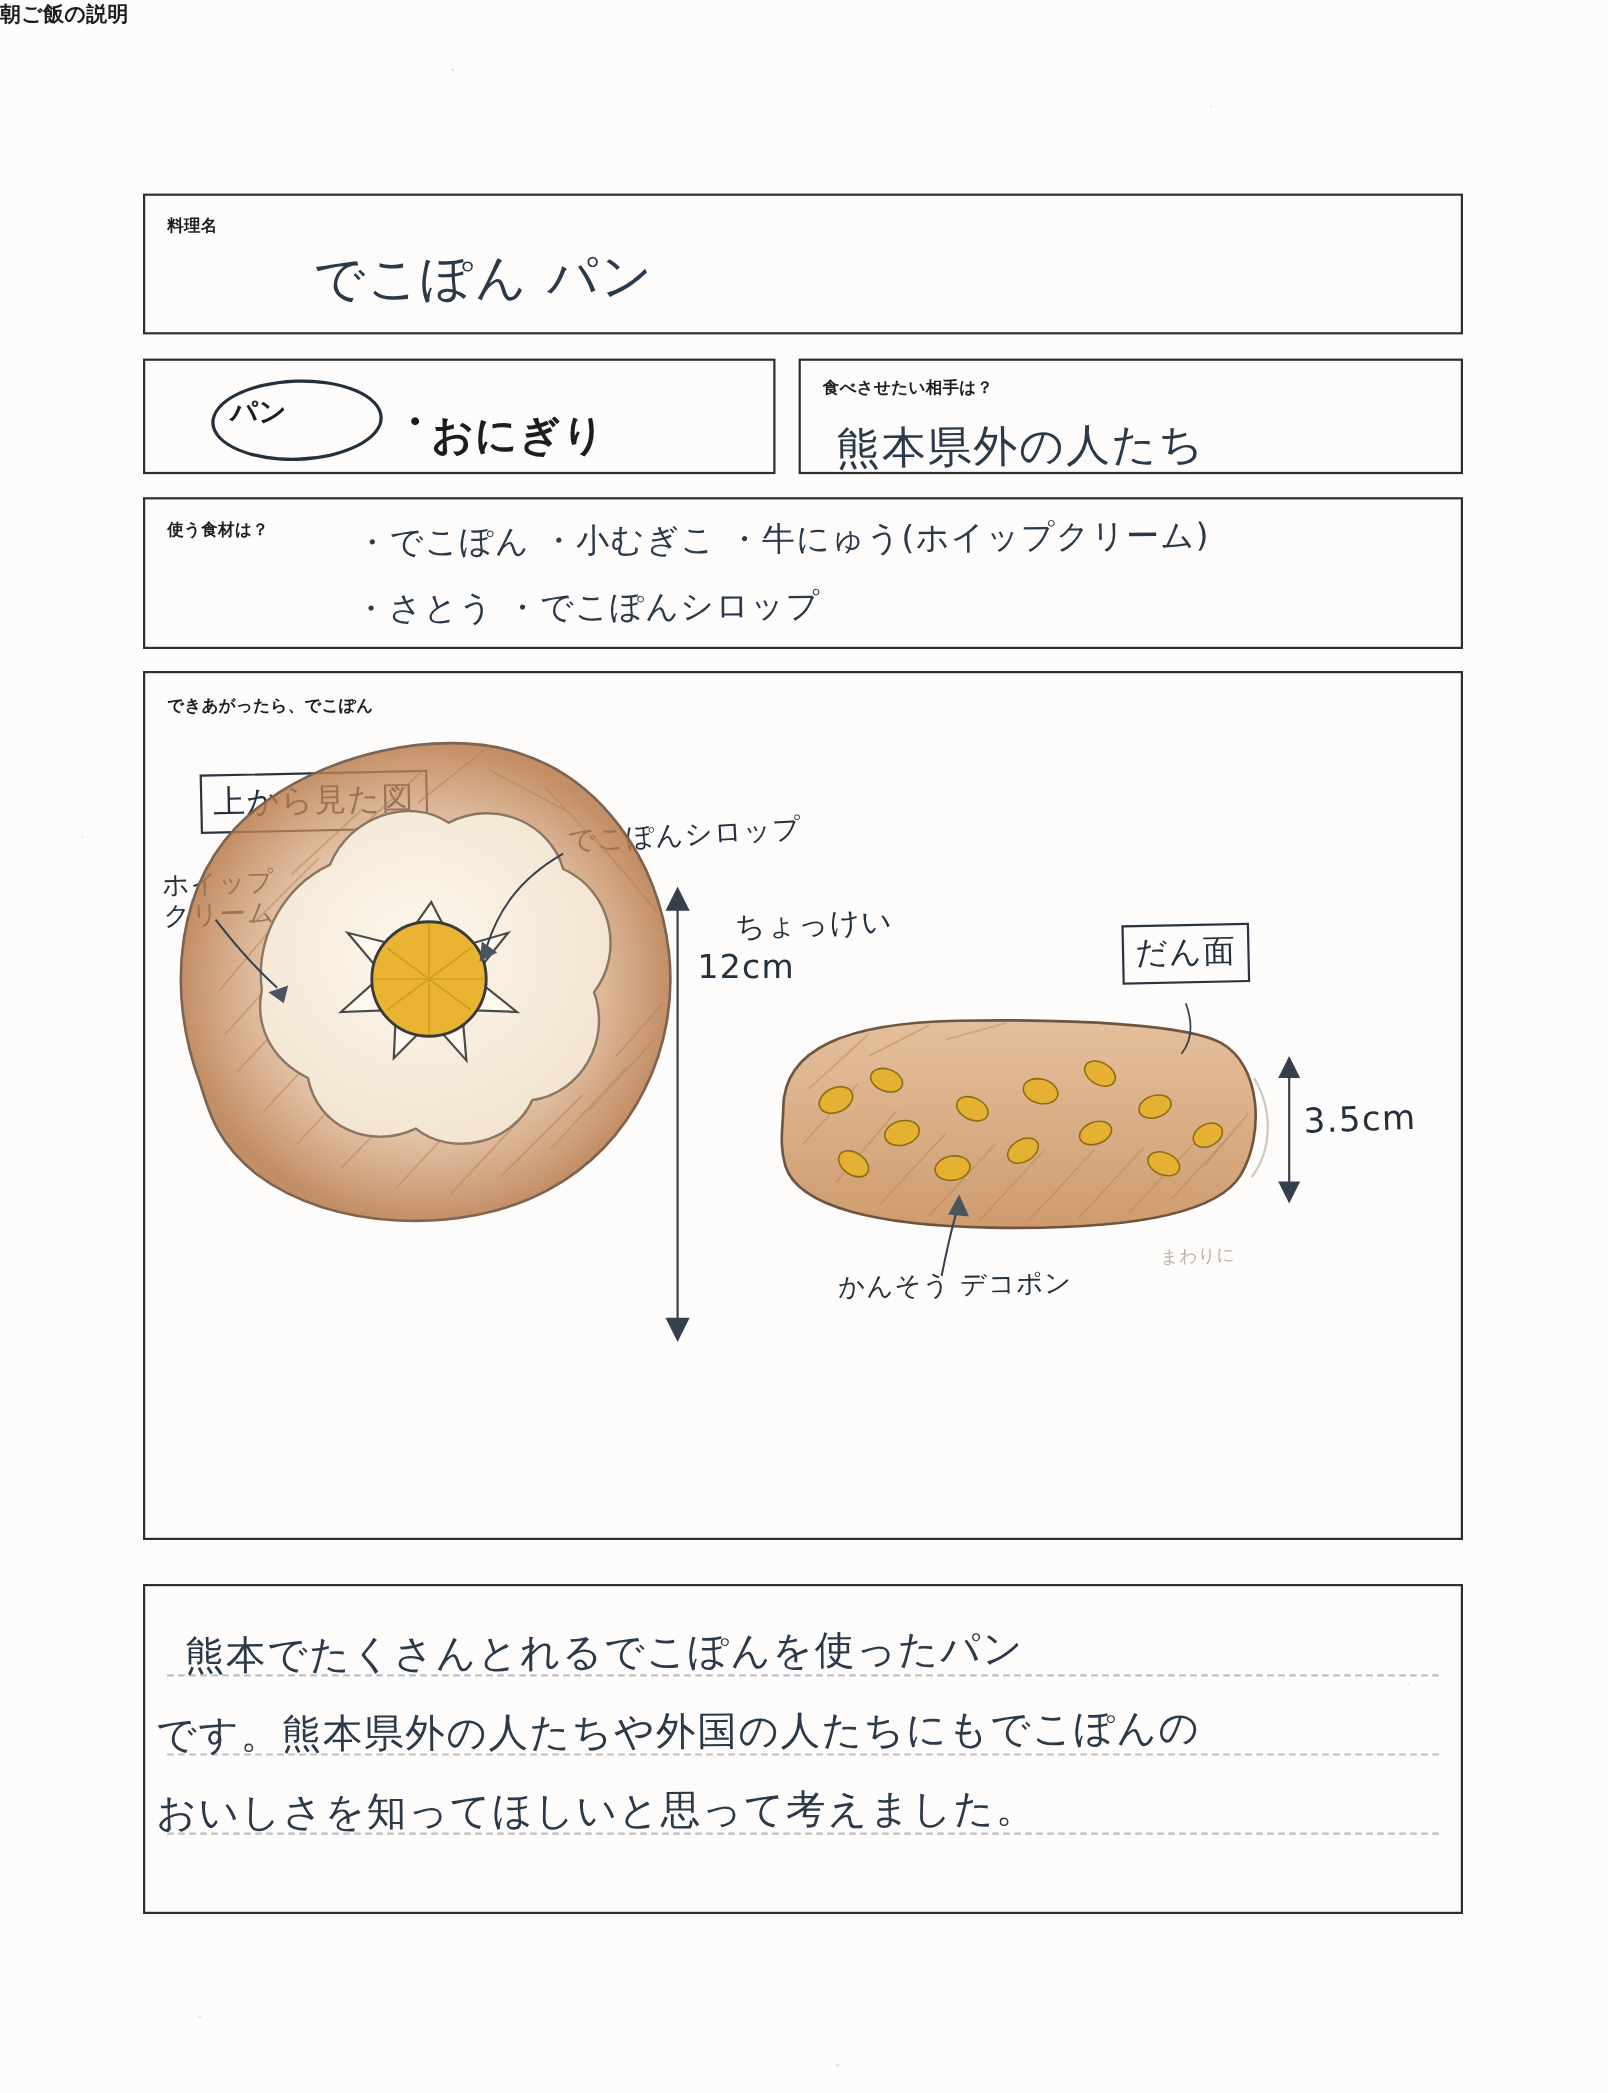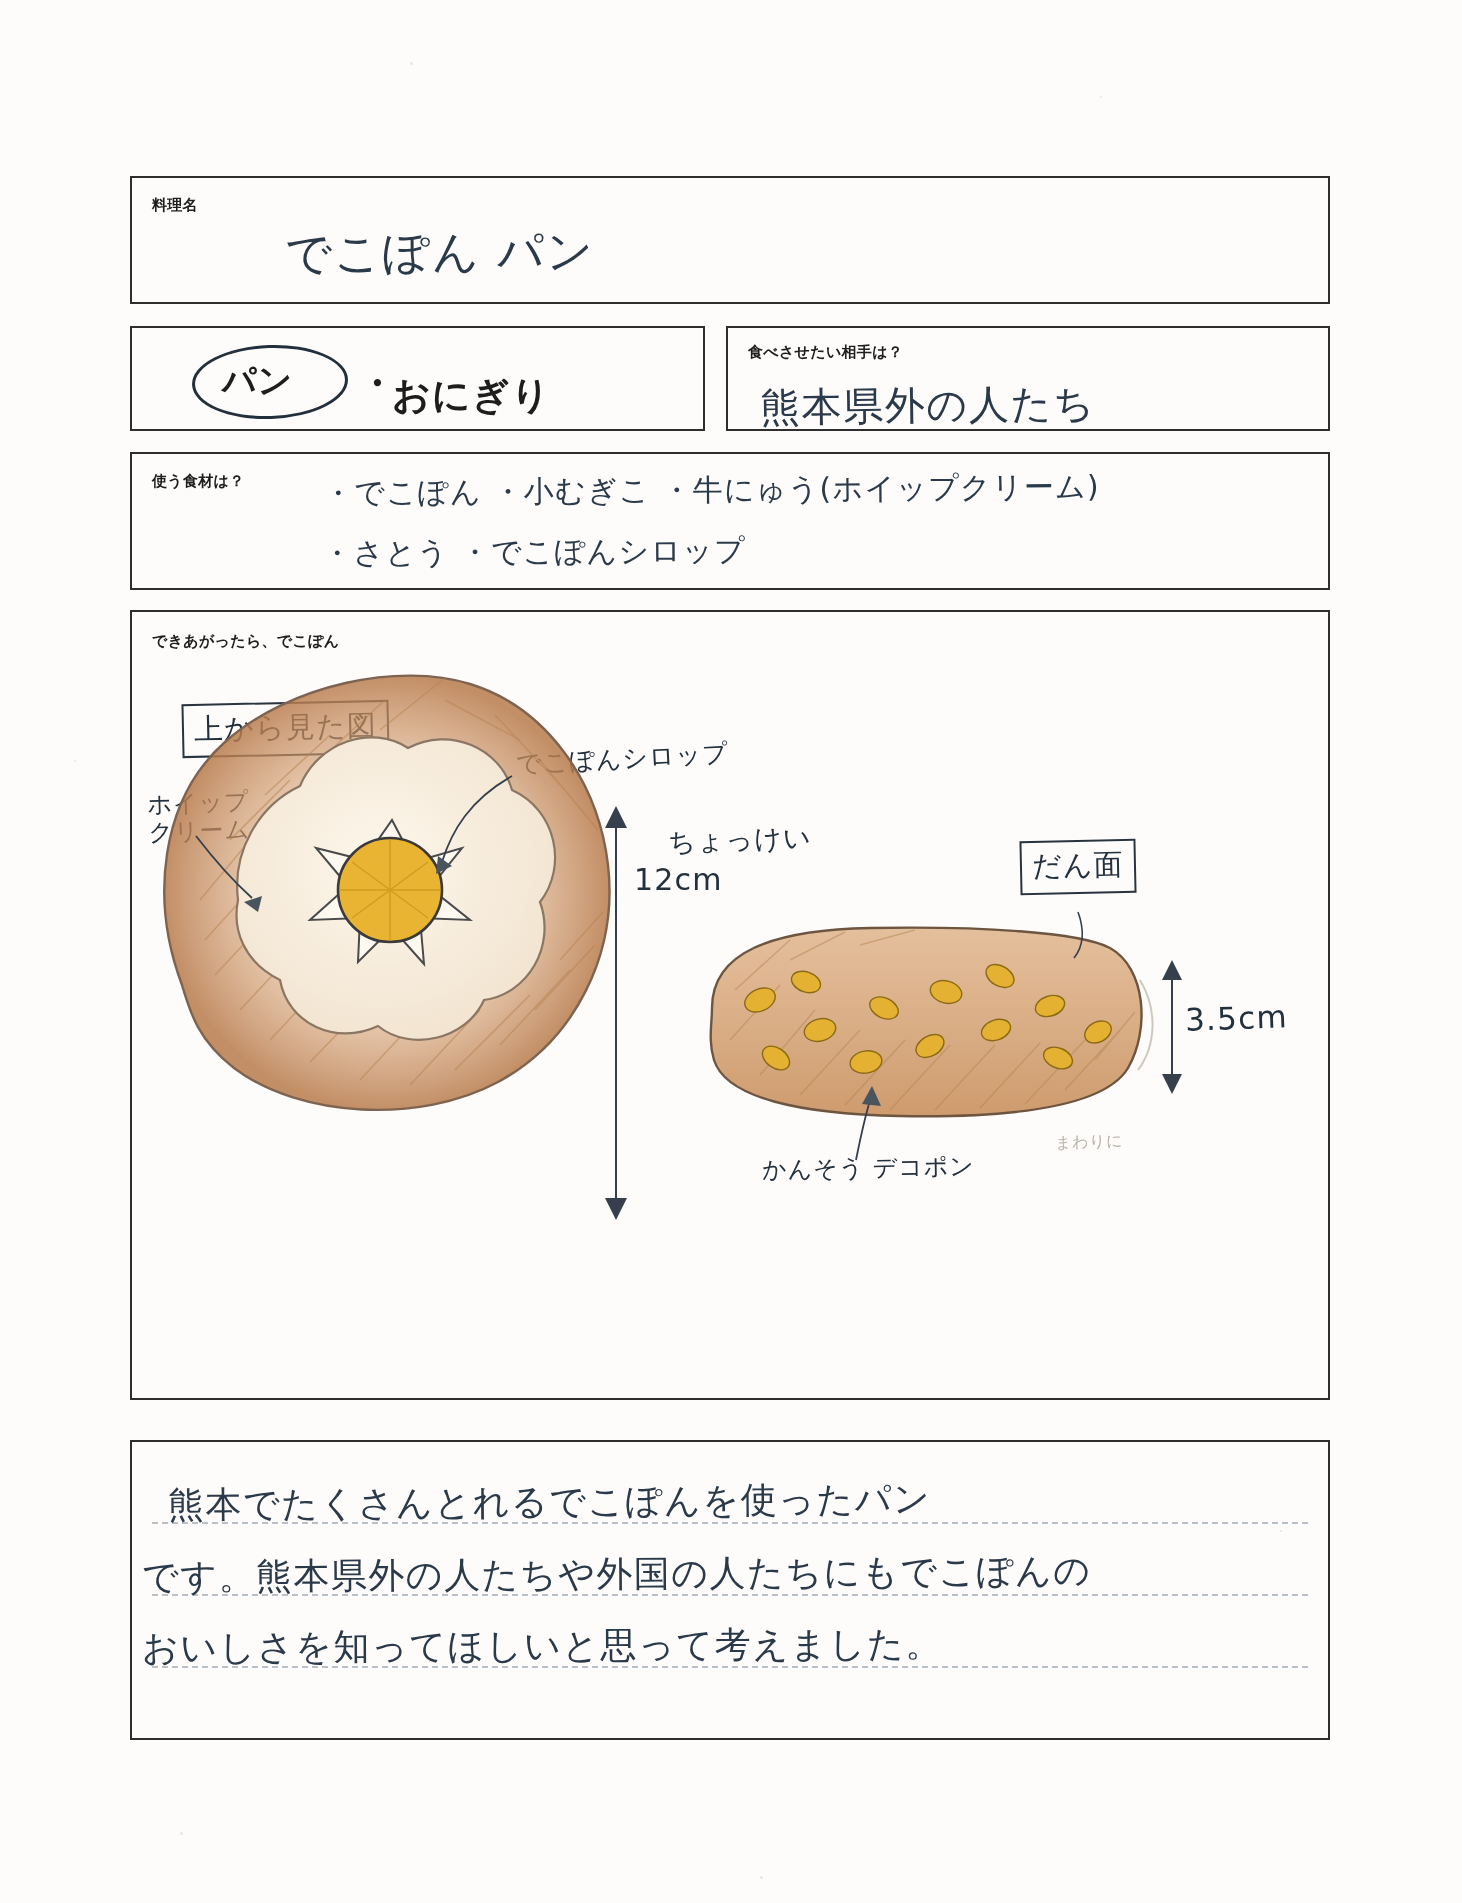--- a/index.html
+++ b/index.html
@@ -70,21 +70,21 @@
   }
 
   
   #category-box { left: 130px; top: 326px; width: 575px; height: 105px; }
   #category-pan-ellipse {
     position: absolute; left: 192px; top: 345px; width: 150px; height: 68px;
     border: 3px solid #22303e; border-radius: 50%;
     transform: rotate(-2deg);
   }
   #category-pan {
-    position: absolute; left: 209px; top: 358px; font-size: 34px; margin-left: 13px;
+    position: absolute; left: 209px; top: 358px; font-size: 25px;
   }
   #category-dot {
     position: absolute; left: 358px; top: 358px; font-size: 38px;
   }
   #category-onigiri {
     position: absolute; left: 392px; top: 370px; font-size: 38px;
   }
 
   
   #audience-box { left: 726px; top: 326px; width: 604px; height: 105px; }
@@ -184,20 +184,21 @@
 
   <div class="hand label-sm" style="left:668px;top:822px;font-size:27px;transform:rotate(-2deg);">ちょっけい</div>
   <div class="hand label-sm" style="left:634px;top:862px;font-size:30px;">12cm</div>
 
   <div class="hand label-sm" style="left:1185px;top:1000px;font-size:31px;transform:rotate(-2deg);">3.5cm</div>
 
   <div class="hand label-sm" style="left:762px;top:1152px;font-size:24px;transform:rotate(-1deg);">かんそう デコポン</div>
 
   <div class="hand label-xs" style="left:1055px;top:1132px;font-size:16px;color:#b9b3a8;transform:rotate(-2deg);">まわりに</div>
 
+  <div class="printed" id="explain-label">朝ご飯の説明</div>
   <div class="box" id="explain-box"></div>
   <div class="rule" style="top:1522px;"></div>
   <div class="rule" style="top:1594px;"></div>
   <div class="rule" style="top:1666px;"></div>
   <div class="hand hand-ink explain-line" style="top:1478px;transform:rotate(-.5deg);">熊本でたくさんとれるでこぽんを使ったパン</div>
   <div class="hand hand-ink explain-line" style="top:1550px;left:142px;transform:rotate(-.4deg);">です。熊本県外の人たちや外国の人たちにもでこぽんの</div>
   <div class="hand hand-ink explain-line" style="top:1622px;left:142px;transform:rotate(-.3deg);">おいしさを知ってほしいと思って考えました。</div>
 
   <svg class="overlay" viewBox="0 0 1462 1903">
     <defs>

